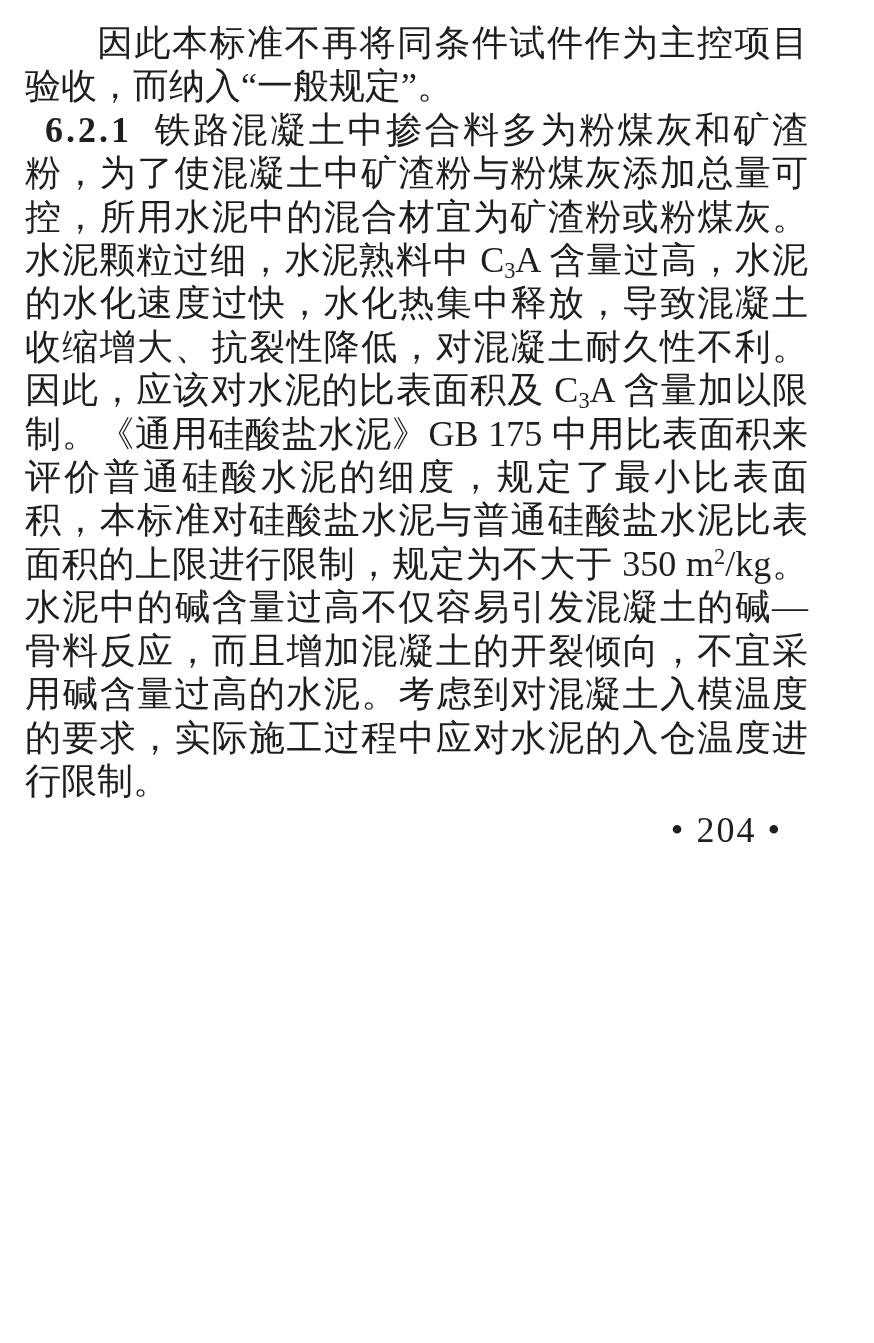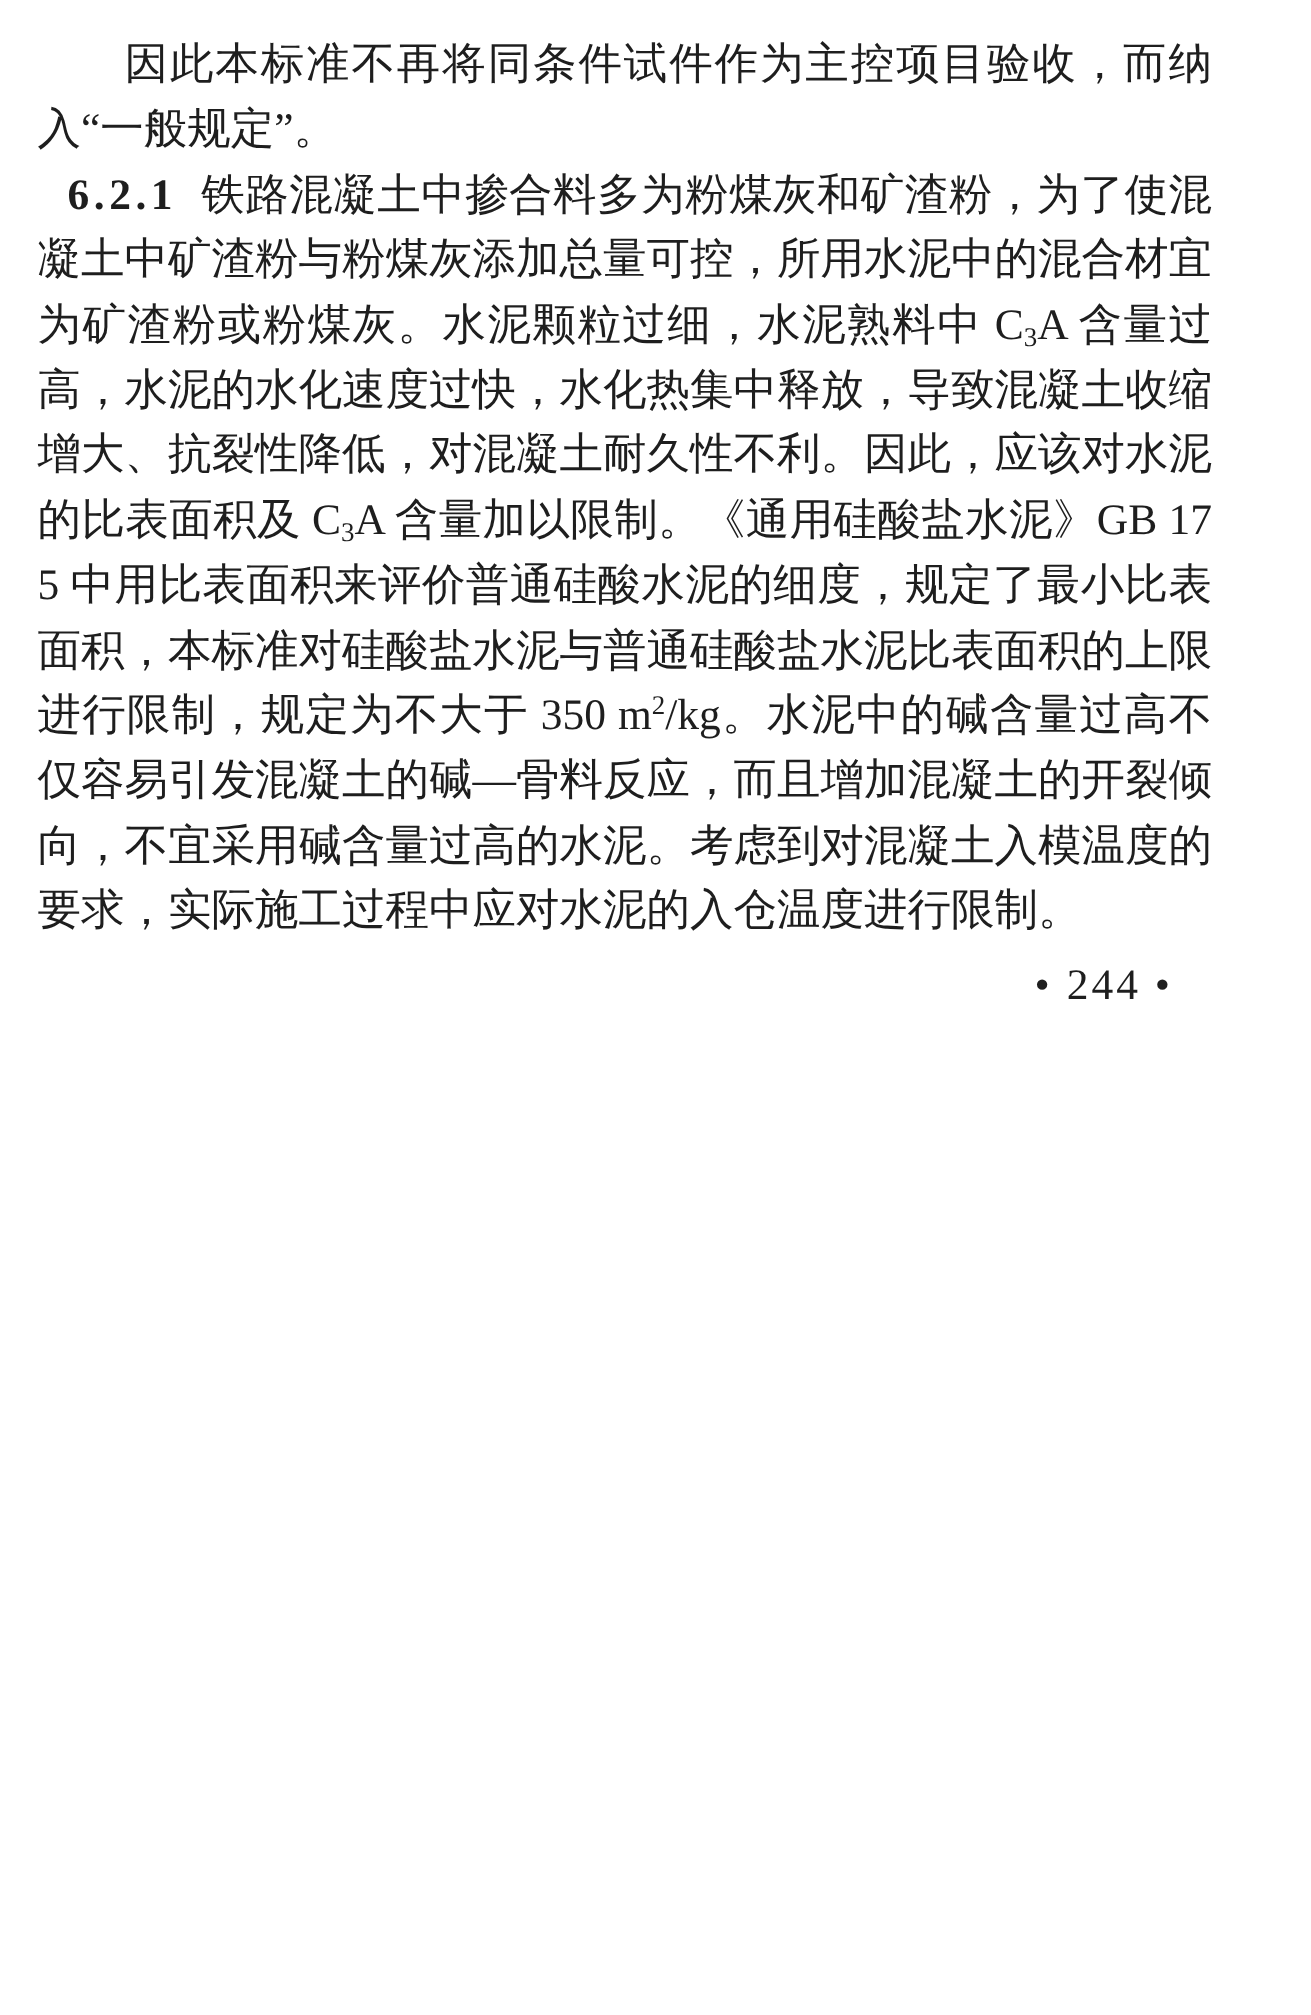--- a/index.html
+++ b/index.html
@@ -9,21 +9,21 @@
   }
   .page {
     position: relative;
     box-sizing: border-box;
     width: 832px;
     height: 1343px;
     background: #ffffff;
     padding: 22px 24px 0 25px;
     overflow: hidden;
     font-family: "Liberation Serif", "DejaVu Serif", serif;
-    font-size: 29px;
+    font-size: 36px;
     line-height: 43.4px;
     color: #1e1e1e;
   }
   .doc-body p.para {
     margin: 0;
     text-align: justify;
     text-justify: inter-character;
     word-break: break-all;
   }
   .doc-body p.para.indent {
@@ -49,14 +49,14 @@
   }
 </style>
 </head>
 <body>
 
 <main class="page">
   <div class="doc-body" id="doc-body">
       <p class="para indent">因此本标准不再将同条件试件作为主控项目验收，而纳入“一般规定”。</p>
       <p class="para"><span class="clause-num">6.2.1</span>铁路混凝土中掺合料多为粉煤灰和矿渣粉，为了使混凝土中矿渣粉与粉煤灰添加总量可控，所用水泥中的混合材宜为矿渣粉或粉煤灰。水泥颗粒过细，水泥熟料中 C<sub class="chem">3</sub>A 含量过高，水泥的水化速度过快，水化热集中释放，导致混凝土收缩增大、抗裂性降低，对混凝土耐久性不利。因此，应该对水泥的比表面积及 C<sub class="chem">3</sub>A 含量加以限制。《通用硅酸盐水泥》GB 175 中用比表面积来评价普通硅酸水泥的细度，规定了最小比表面积，本标准对硅酸盐水泥与普通硅酸盐水泥比表面积的上限进行限制，规定为不大于 350 m<sup class="unit">2</sup>/kg。水泥中的碱含量过高不仅容易引发混凝土的碱—骨料反应，而且增加混凝土的开裂倾向，不宜采用碱含量过高的水泥。考虑到对混凝土入模温度的要求，实际施工过程中应对水泥的入仓温度进行限制。</p>
     </div>
-  <p class="page-number">• 244 •</p>
+  <p class="page-number">• 204 •</p>
 </main>
 
 </body></html>

